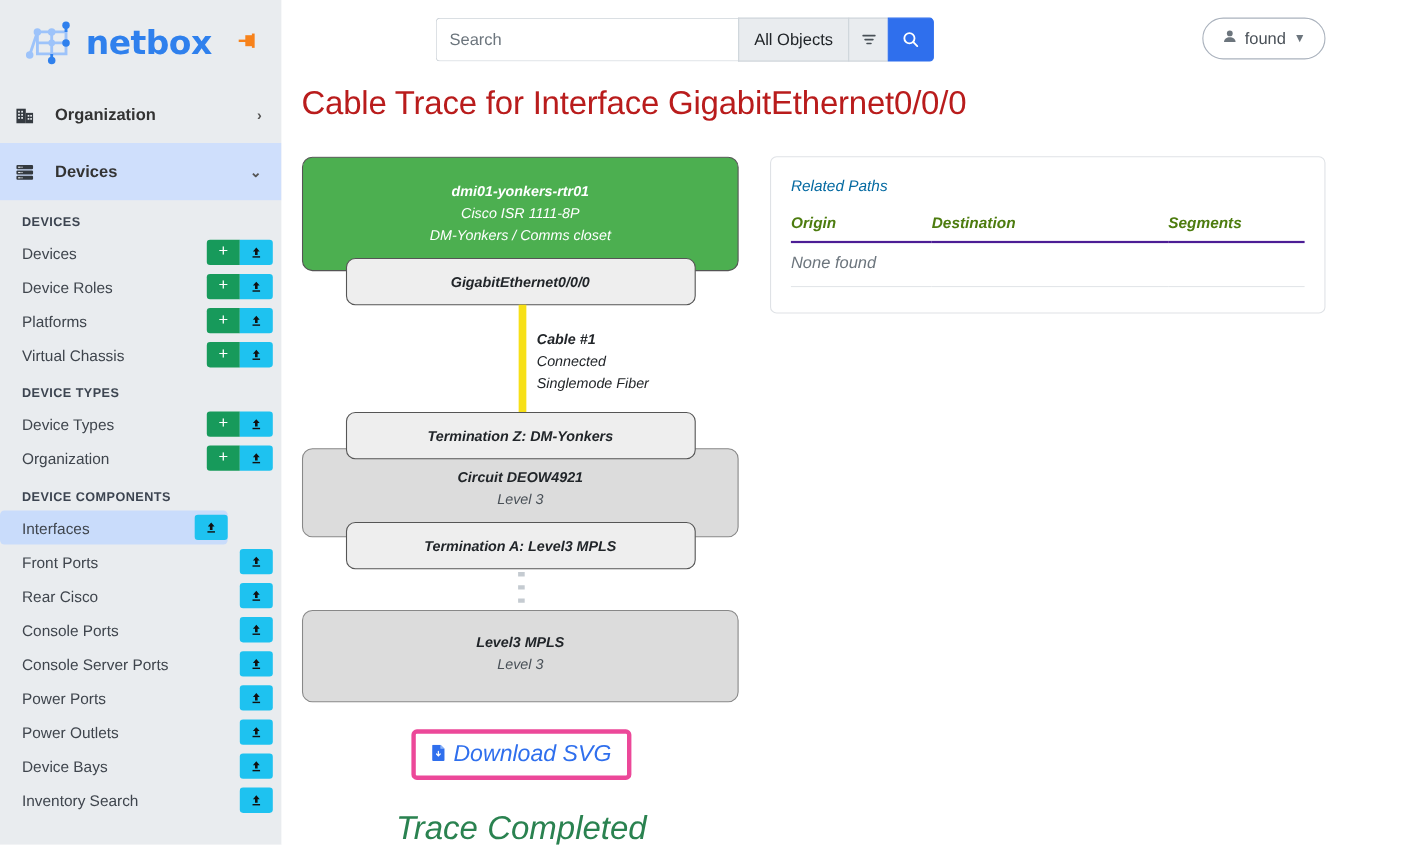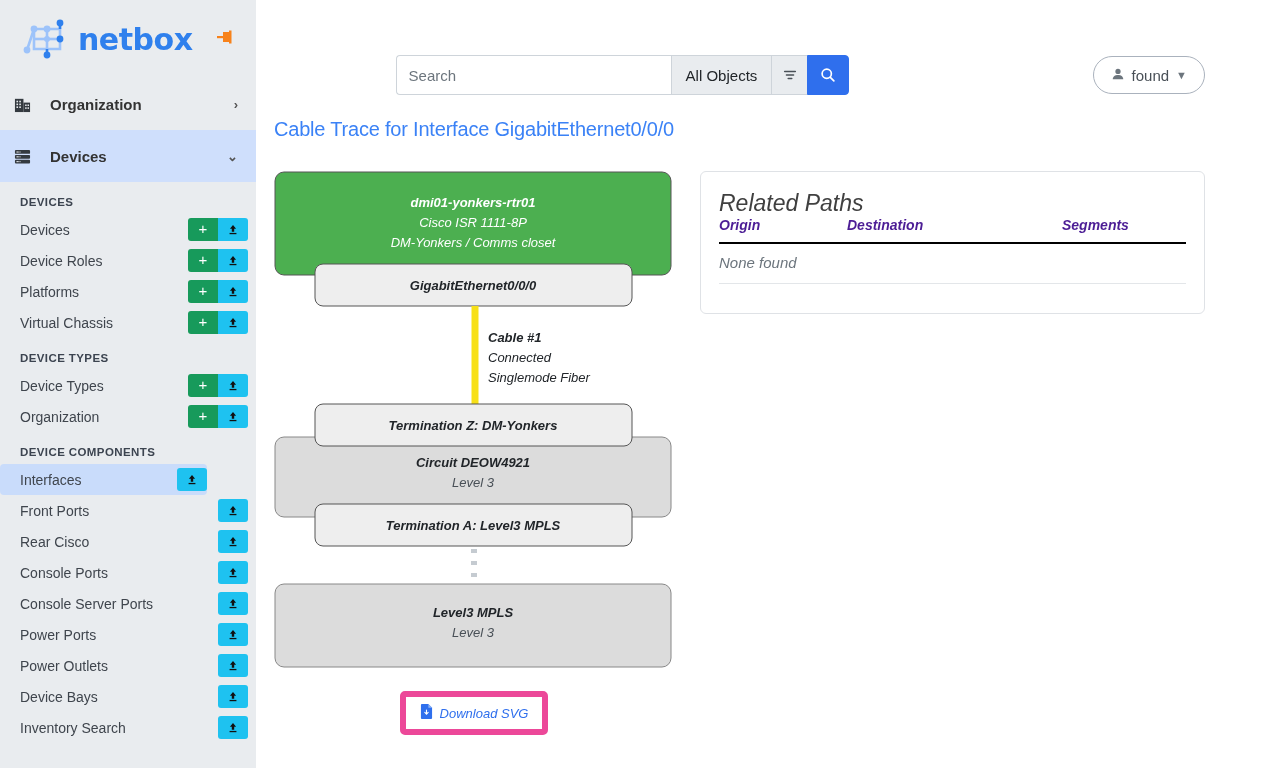--- a/index.html
+++ b/index.html
@@ -74,23 +74,22 @@
     color: #fff; cursor: pointer;
   }
   .mini-btn.add { background: #179a5b; border-radius: 3px 0 0 3px; font-size: 15px; line-height: 1; padding-bottom:2px;}
   .mini-btn.imp { background: #1ec2f0; border-radius: 0 3px 3px 0; }
   .mini-btn.imp.only { border-radius: 3px; }
 
   
   .main { flex: 1; height: 768px; background: #fff; position: relative; overflow: hidden; }
 
   .topbar {
-    height: 70px; display: flex; align-items: center;
-    padding: 0 18px;
-    margin-top: 40px;
+    height: 70px; display: flex; align-items: flex-start;
+    padding: 16px 18px;
   }
   .searchwrap { display: flex; margin-left: auto; margin-right: auto; }
   .search-input {
     width: 275px; height: 40px;
     border: 1px solid #ced4da; border-right: none;
     border-radius: 4px 0 0 4px;
     padding: 0 12px; font-size: 15px; color: #212529;
     outline: none; background: #fff;
   }
   .search-input::placeholder { color: #6c757d; }
@@ -113,57 +112,57 @@
   }
   .user-btn {
     margin-left: auto;
     height: 38px; display: flex; align-items: center; gap: 7px;
     border: 1px solid #aab2bd; border-radius: 19px;
     padding: 0 17px; font-size: 15px; color: #495057;
     background: #fff; cursor: pointer;
   }
 
   .page-title {
-    font-size: 20px; font-weight: 400; color: #3b82f6;
+    font-size: 30px; font-weight: 400; color: #b91c1c;
     padding: 8px 0 0 18px; letter-spacing: -0.2px;
   }
 
   .content { display: flex; padding: 30px 18px 0 18px; gap: 26px; font-style: italic; }
 
   
   .trace-col { width: 400px; flex: none; }
   .svg-wrap { width: 400px; }
 
   .dl-btn {
     display: inline-flex; align-items: center; gap: 7px;
-    border: 6px solid #ec4899; border-radius: 5px;
+    border: 4px solid #ec4899; border-radius: 5px;
     color: #2f6fed; background: #fff;
-    font-size: 13px; padding: 7px 14px;
+    font-size: 21px; padding: 7px 14px;
     cursor: pointer;
     margin: 16px 0 0 0;
   }
   .dl-row { display: flex; justify-content: center; width: 400px; }
   .trace-status {
     width: 400px; text-align: center;
     font-size: 30px; color: #2a8250; font-weight: 400;
     margin-top: 28px;
   }
 
   
   .card {
     flex: 1; max-width: 566px;
     border: 1px solid #dfe2e6; border-radius: 6px;
     background: #fff; padding: 18px 18px 22px 18px;
     height: 143px;
   }
-  .card-title { font-size: 23px; font-weight: 400; color: #404040; }
+  .card-title { font-size: 14px; font-weight: 400; color: #0369a1; margin-bottom: 17px; }
   table.paths { width: 100%; border-collapse: collapse; }
   table.paths th {
-    text-align: left; font-size: 14px; font-weight: 700; color: #4c1d95;
-    padding: 0 0 9px 0; border-bottom: 2px solid #000000;
+    text-align: left; font-size: 14px; font-weight: 700; color: #4d7c0f;
+    padding: 0 0 9px 0; border-bottom: 2px solid #4c1d95;
   }
   table.paths td {
     font-size: 15px; color: #6c757d;
     padding: 10px 0 12px 0; border-bottom: 1px solid #e3e6e9;
   }
 </style>
 </head>
 <body>
 
 <div class="app">

